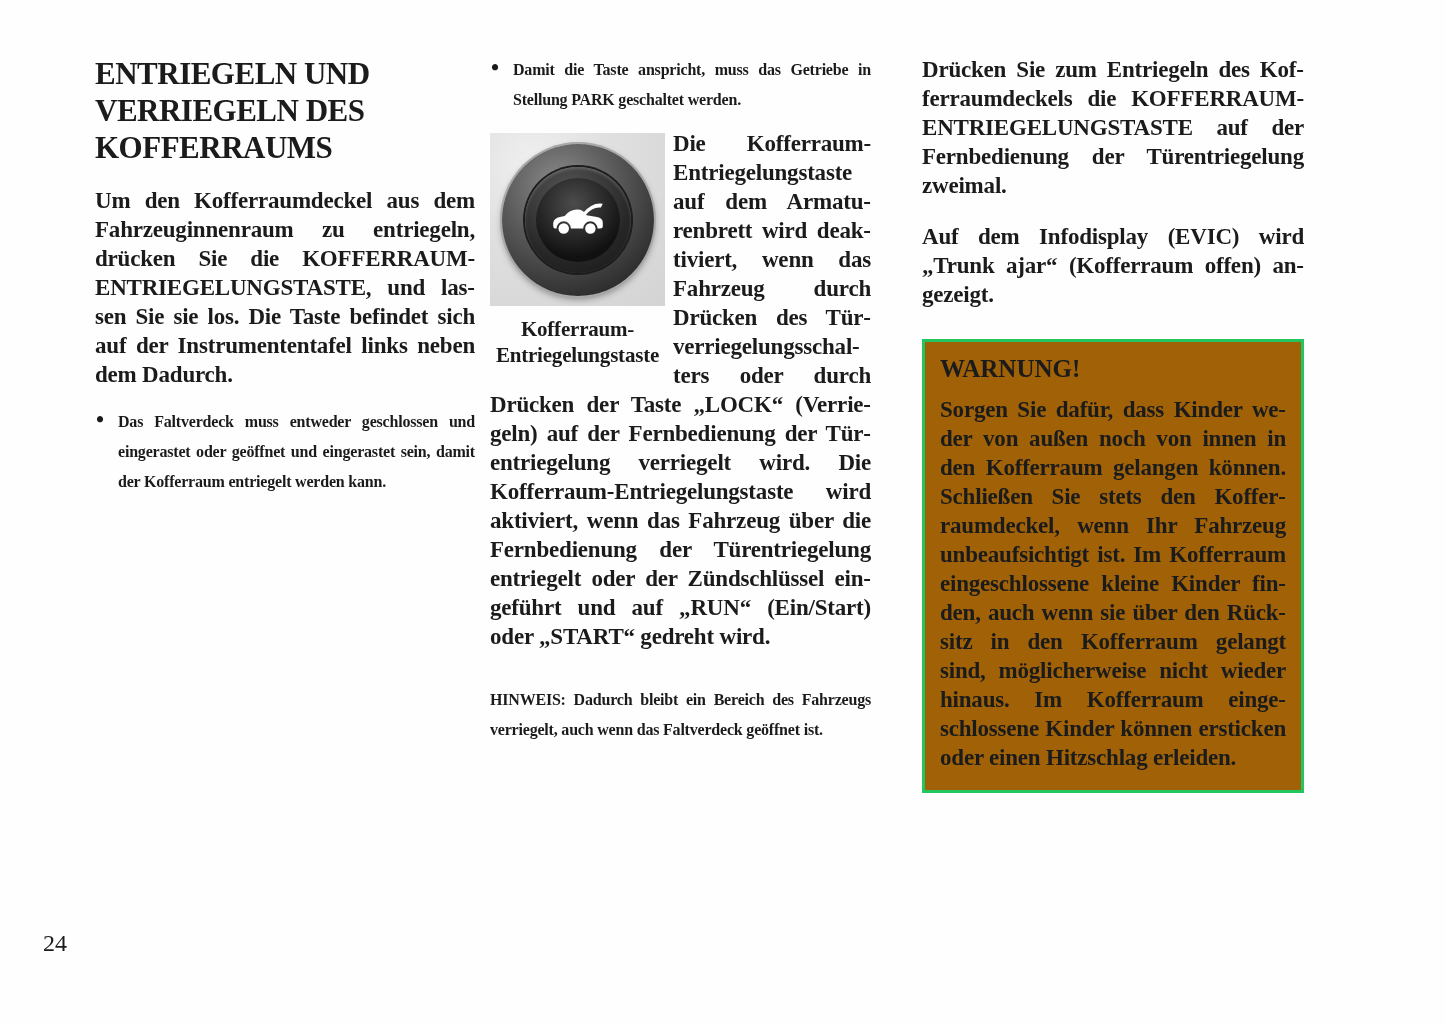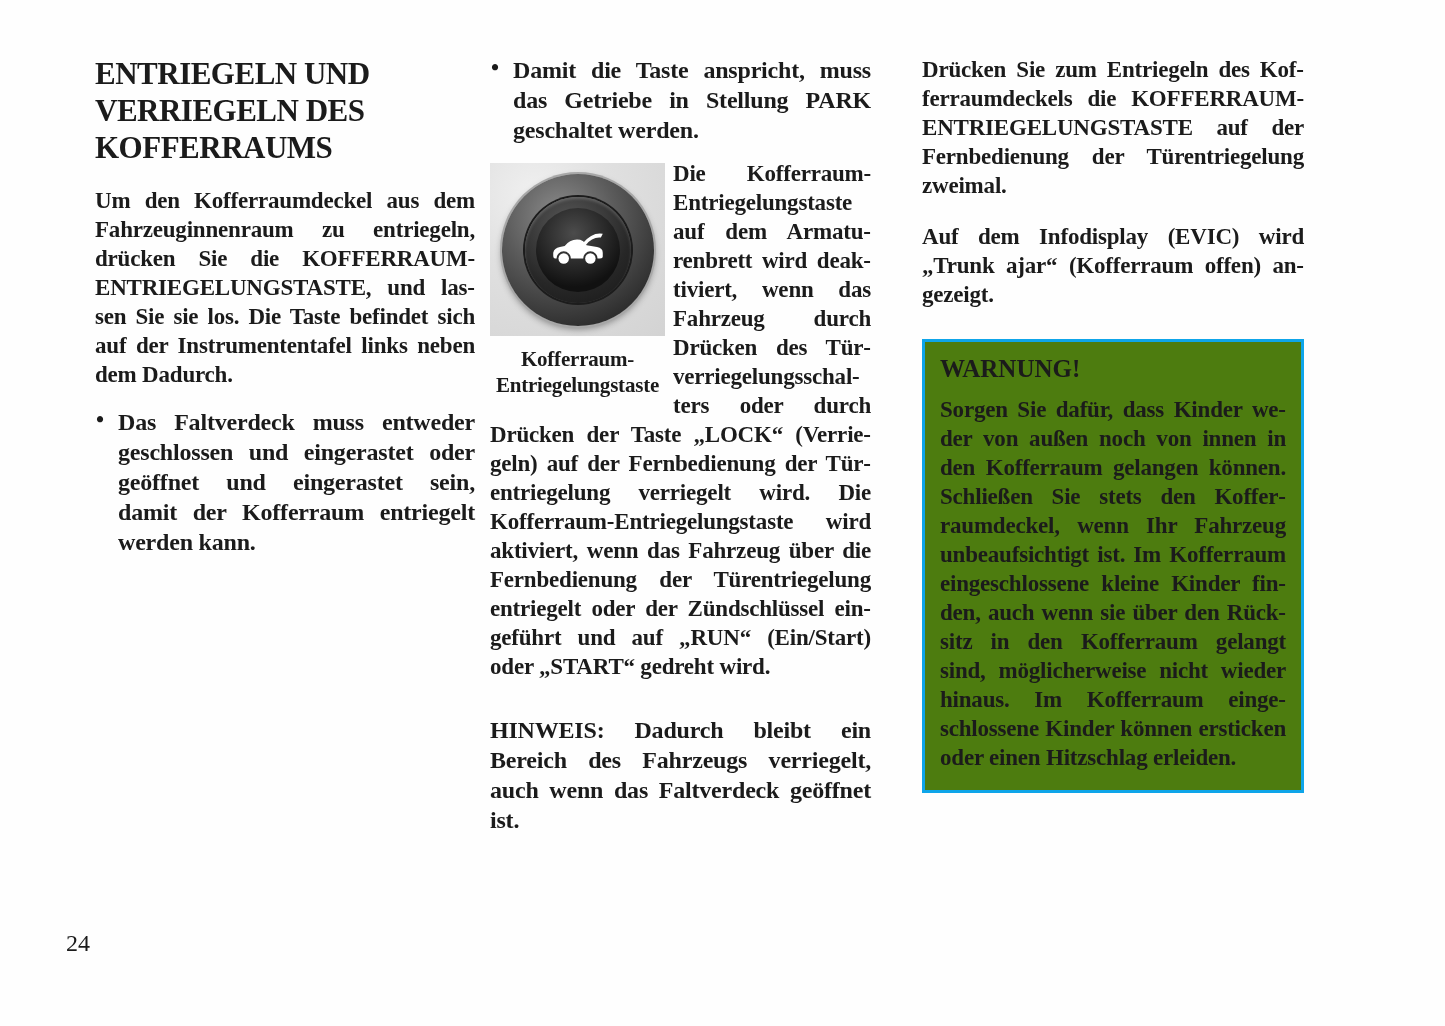--- a/index.html
+++ b/index.html
@@ -40,21 +40,21 @@
 
   .bullet-item { position: relative; padding-left: 23px; margin-top: 18px; }
   .col-mid .bullet-item { margin-top: 0; }
   .bullet-marker {
     position: absolute;
     left: 1px; top: 0;
     font-size: 23px;
     font-weight: bold;
   }
   .bullet-text {
-    font-size: 24px;
+    font-size: 16px;
     line-height: 30px;
     font-weight: bold;
     text-align: justify;
     letter-spacing: -0.2px;
   }
 
   .wrap-block { margin-top: 14px; }
   .wrap-block::after { content: ""; display: block; clear: both; }
 
   figure.trunk-figure {
@@ -93,33 +93,33 @@
     letter-spacing: -0.2px;
   }
 
   .note-para { margin-top: 34px; }
 
   .col-right .para2 { margin-top: 22px; }
   .col-right .sec-heading { margin-top: 26px; font-size: 30px; line-height: 36px; }
 
   .warning-box {
     margin-top: 30px;
-    border: 3px solid #0ea5e9;
+    border: 3px solid #22c55e;
     padding: 13px 15px 18px 15px;
-    background: #4d7c0f;
+    background: #a16207;
   }
   .warning-title {
     font-size: 25px;
     font-weight: bold;
     margin-bottom: 12px;
   }
 
   .page-number {
     position: absolute;
-    left: 66px; top: 930px;
+    left: 43px; top: 930px;
     font-size: 24px;
   }
 </style>
 </head>
 <body>
 
 <div class="col col-left">
   <h1 class="sec-heading">ENTRIEGELN UND VERRIEGELN DES KOFFERRAUMS</h1>
   <p class="body-text intro-para">Um den Kofferraumdeckel aus dem Fahrzeuginnenraum zu entriegeln, drücken Sie die KOFFERRAUM-ENTRIEGELUNGSTASTE, und las­sen Sie sie los. Die Taste befindet sich auf der Instrumententafel links neben dem Dadurch.</p>
   <div class="bullet-item">

